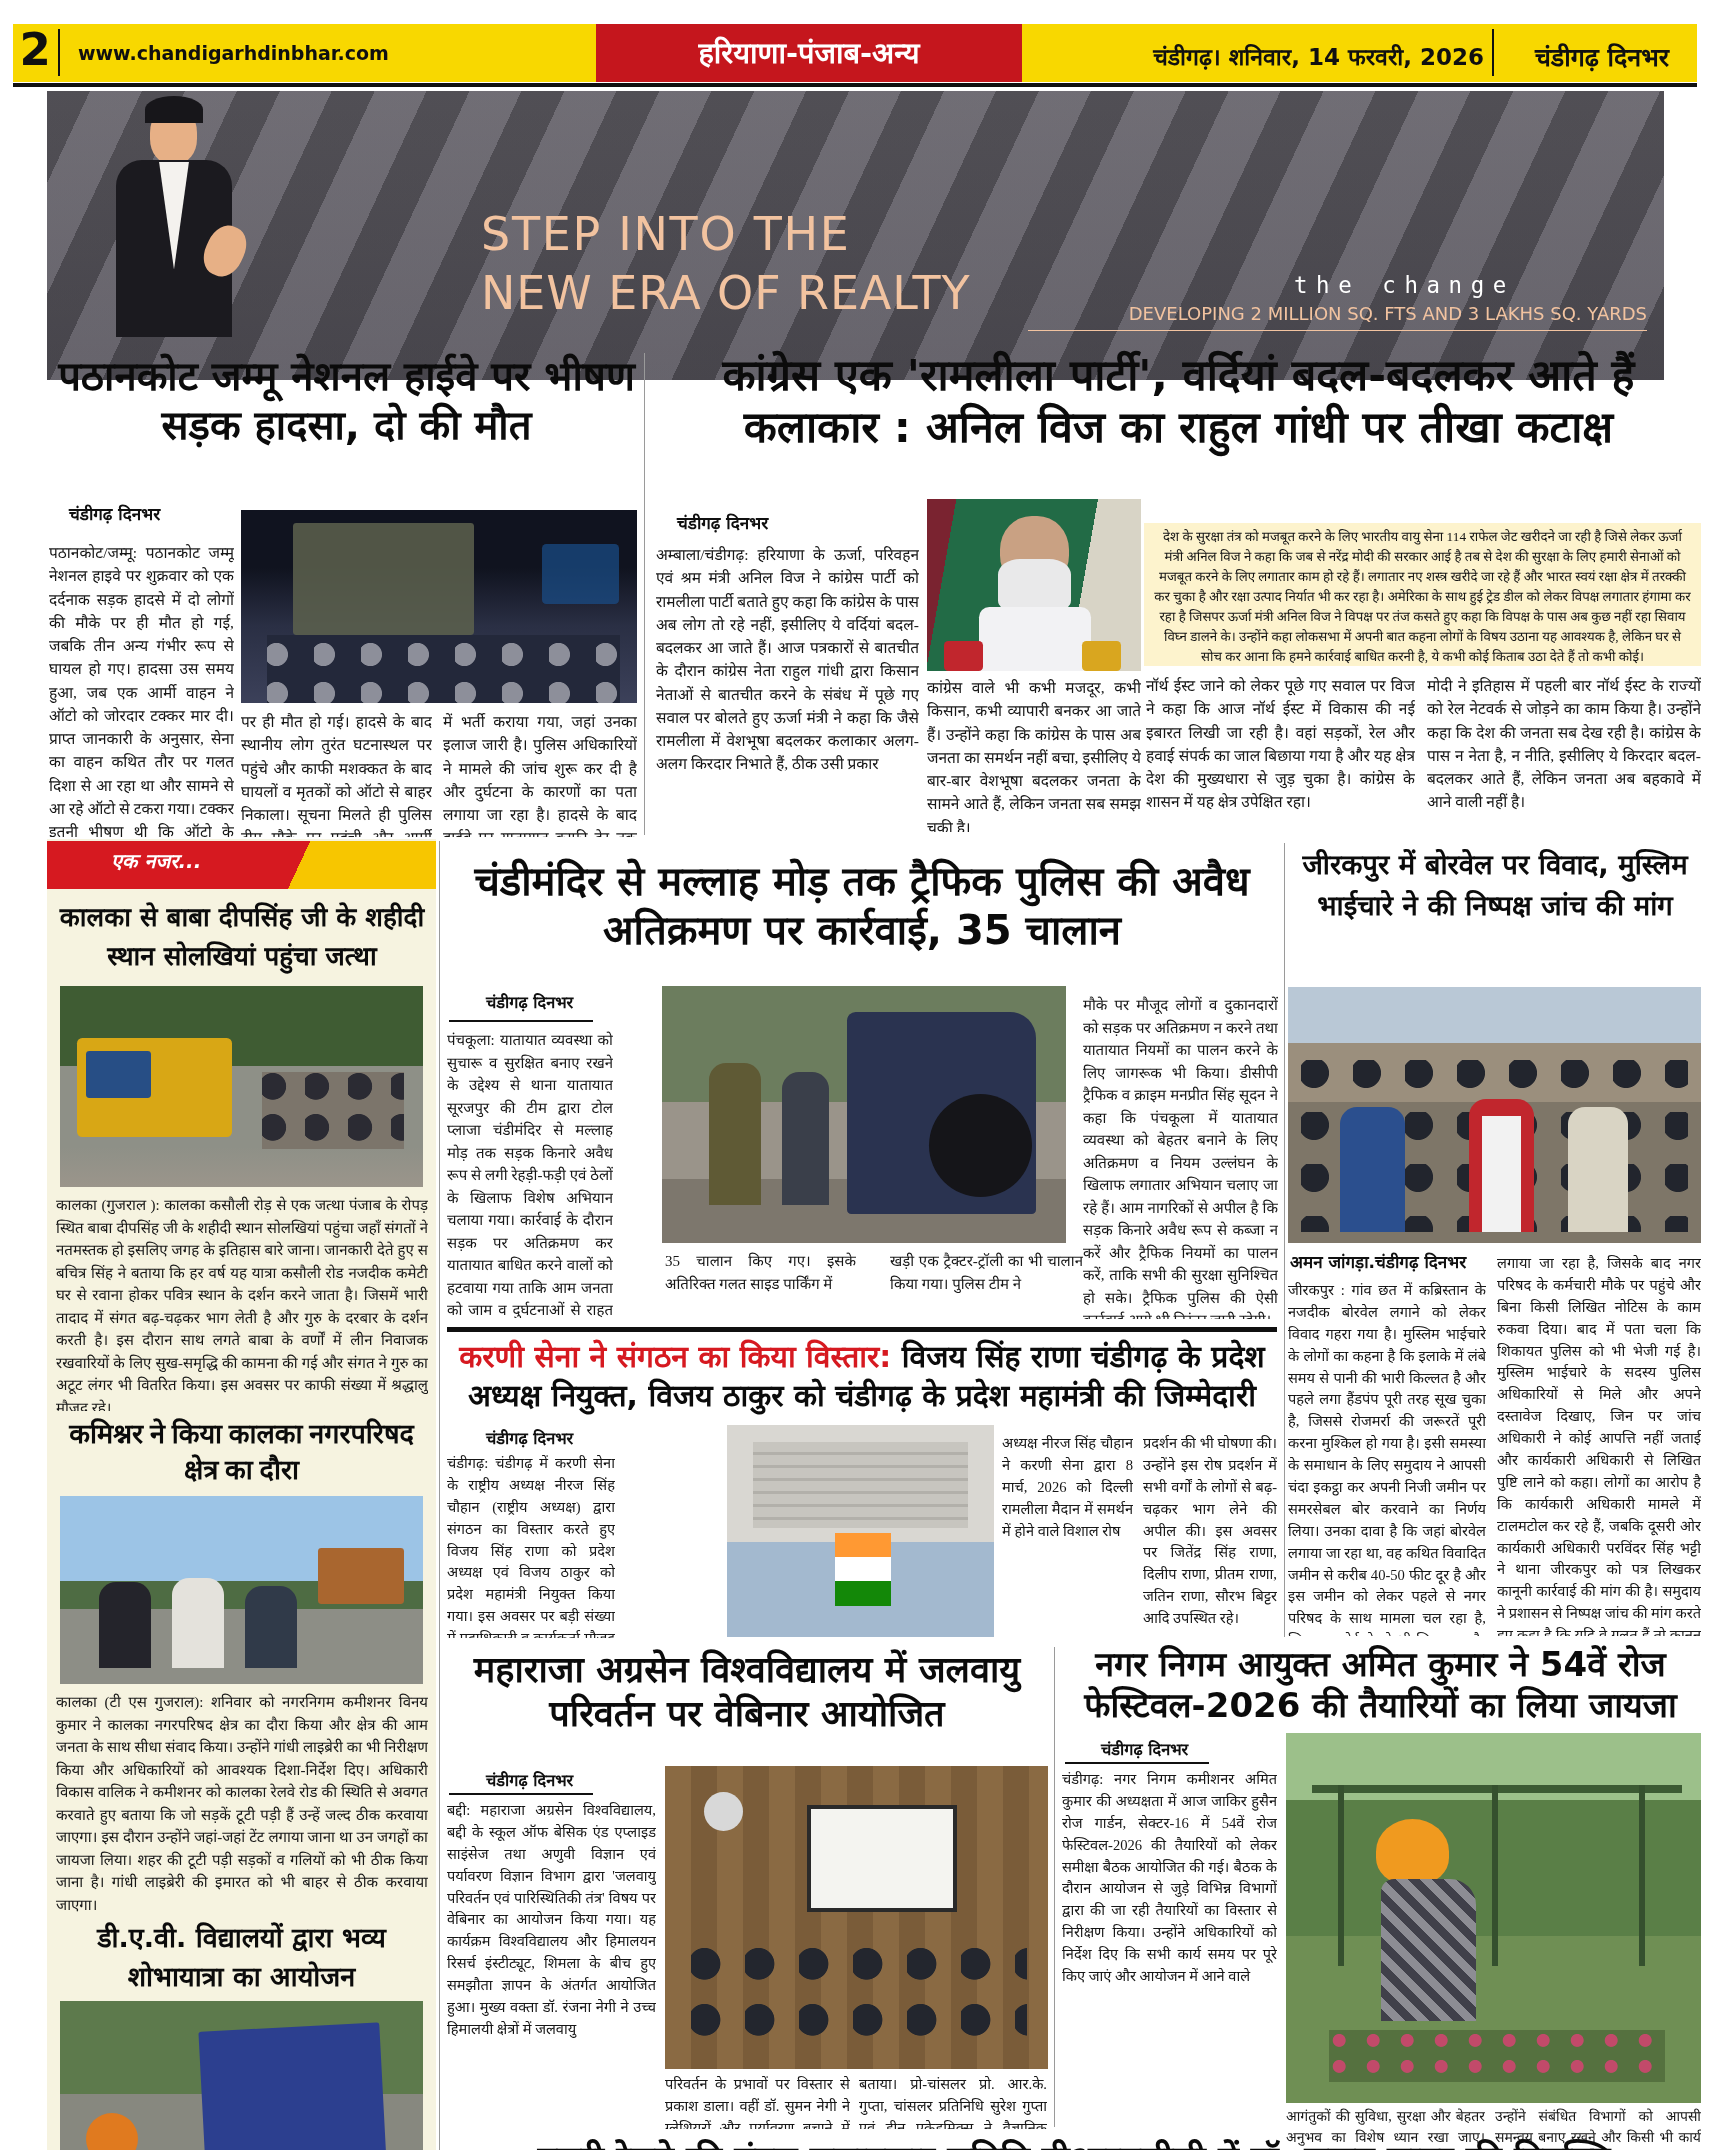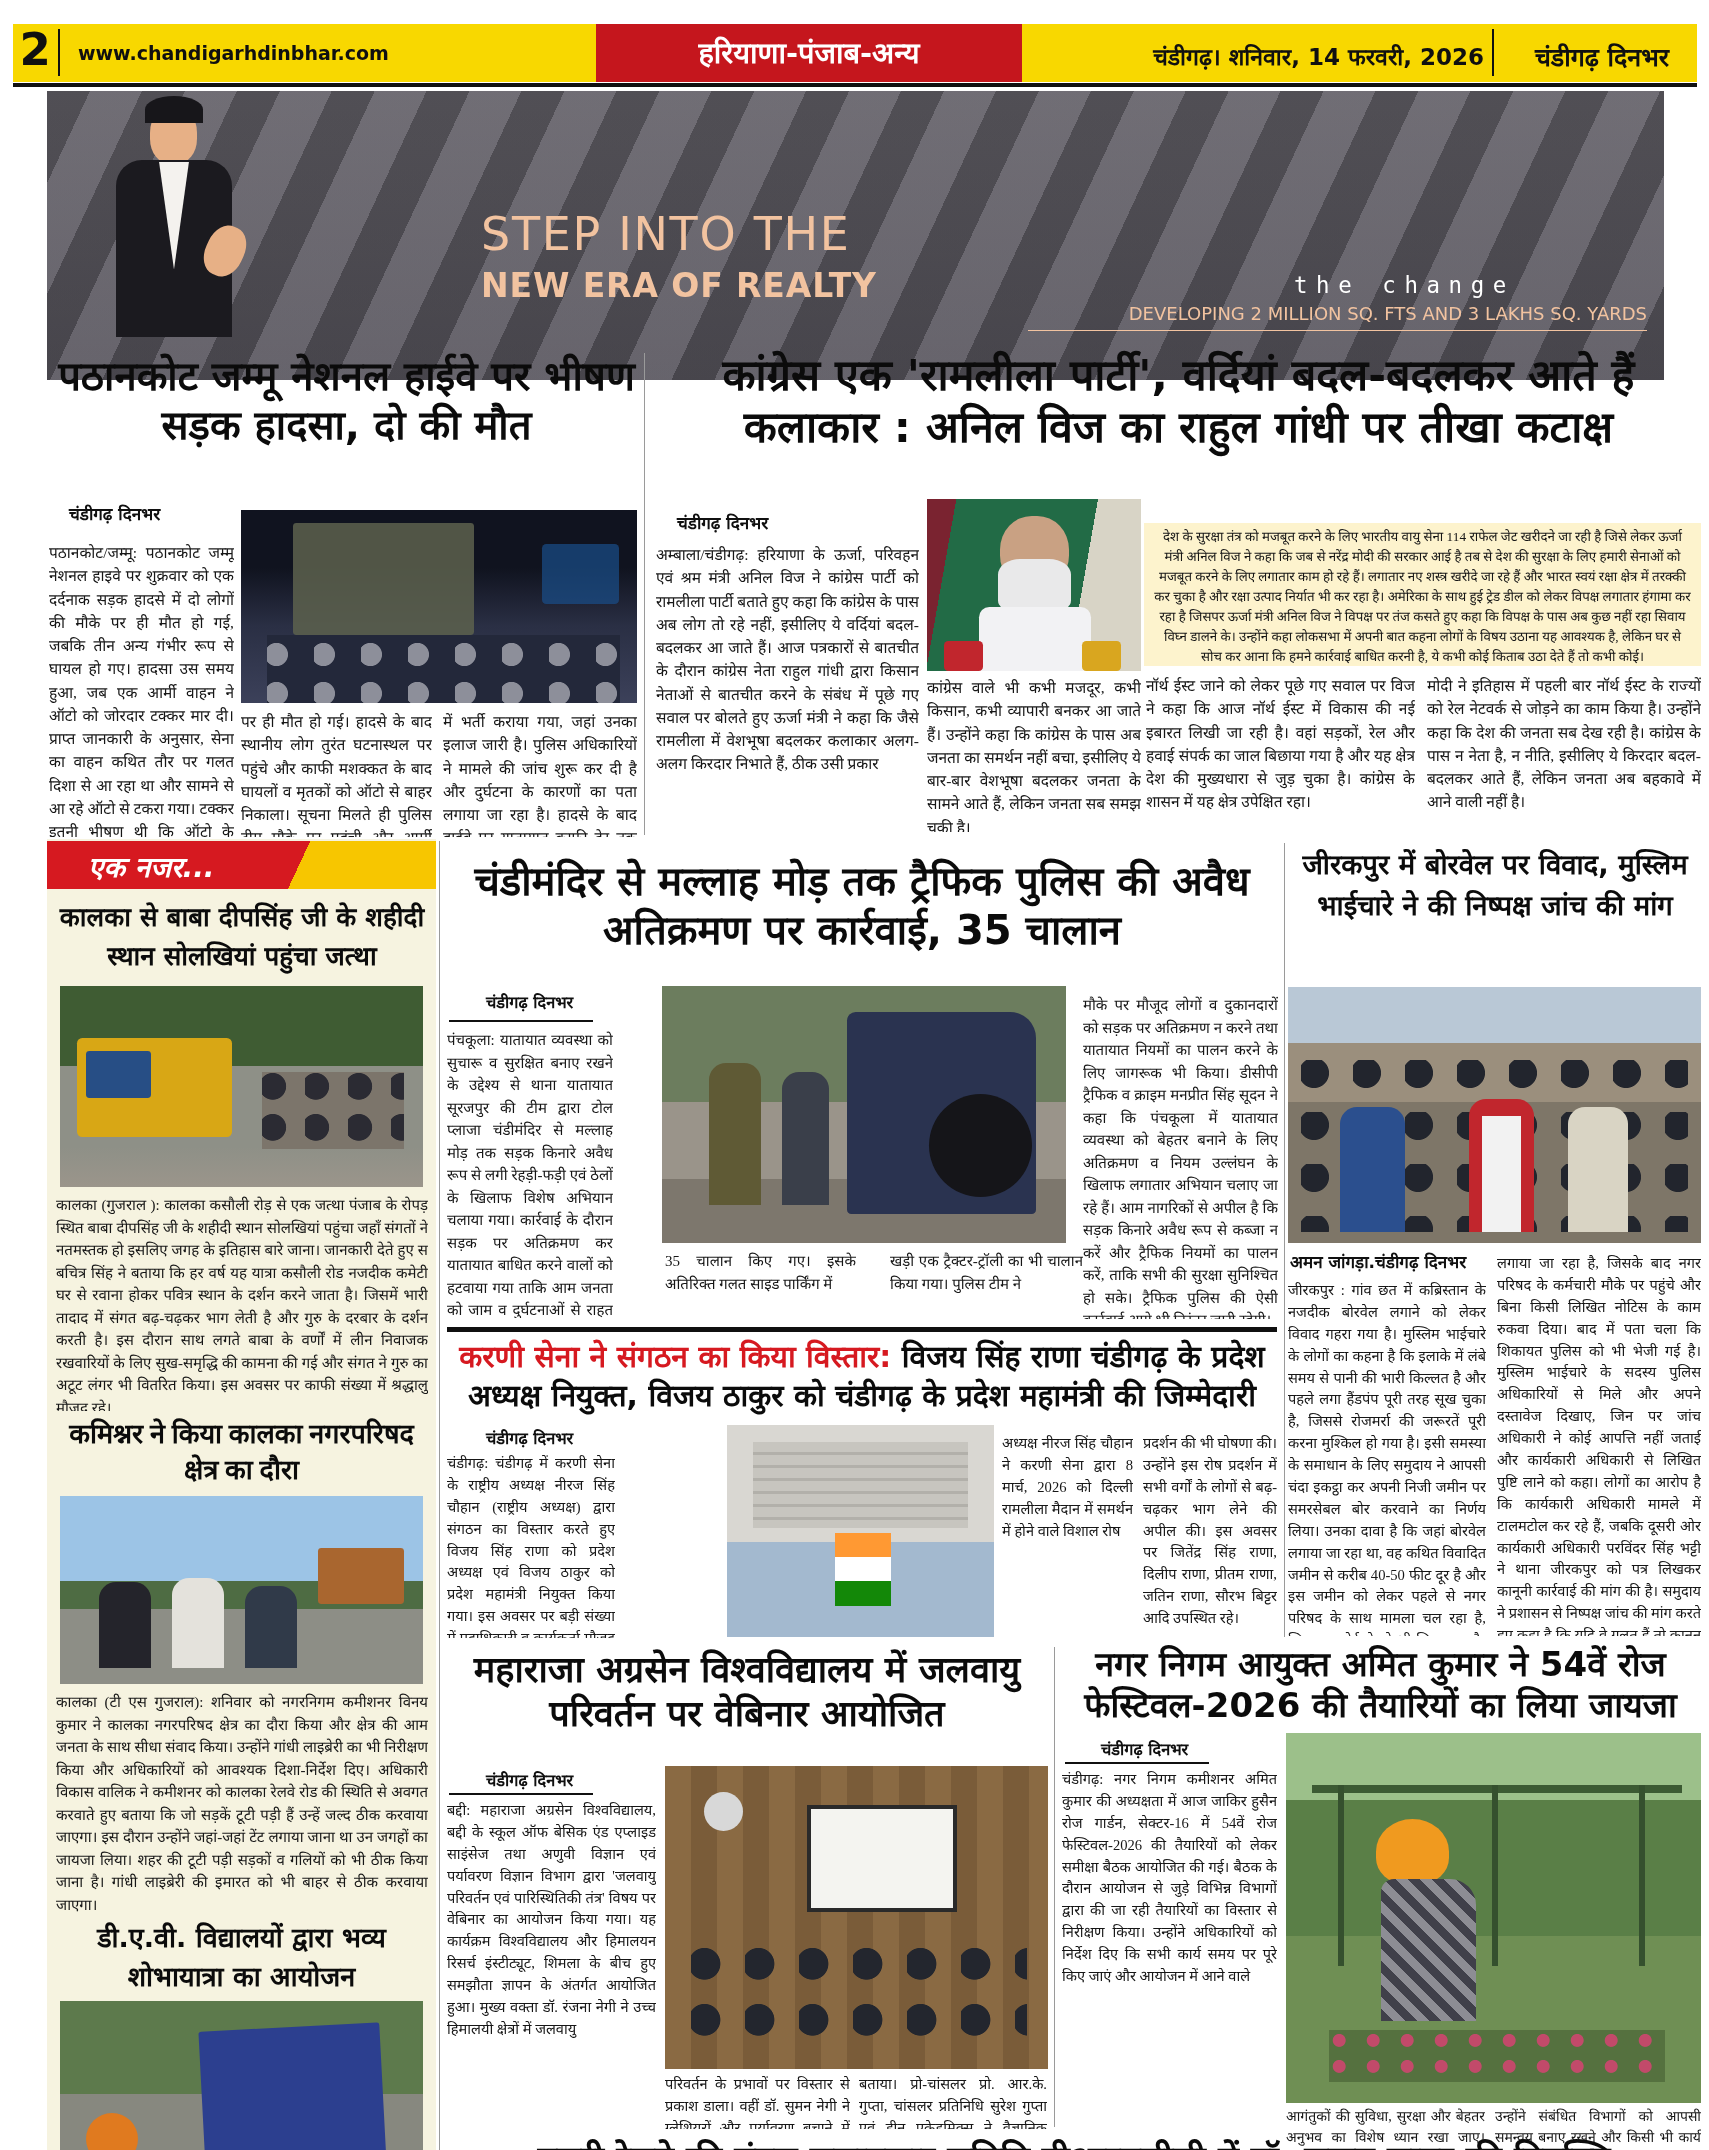--- a/index.html
+++ b/index.html
@@ -35,21 +35,21 @@
        repeating-linear-gradient(115deg,rgba(30,30,34,.35) 0 39px,rgba(120,118,126,.35) 39px 86px),
        linear-gradient(#6c6970,#5d5a62);">
     <div class="abs" style="left:17px;top:8.6px;width:202px;height:237px;">
       <div class="abs" style="left:86px;top:4.3px;width:47px;height:60px;background:#e7b086;border-radius:48% 48% 42% 42%;"></div>
       <div class="abs" style="left:81px;top:-3.4px;width:58px;height:27px;background:#17161a;border-radius:50% 50% 0 0;"></div>
       <div class="abs" style="left:52px;top:60px;width:116px;height:177px;background:#1b1a1f;border-radius:26px 26px 0 0;"></div>
       <div class="abs" style="left:95px;top:62px;width:30px;height:108px;background:#f4f2ee;clip-path:polygon(0 0,100% 0,50% 100%);"></div>
       <div class="abs" style="left:142px;top:125px;width:38px;height:52px;background:#e7b086;border-radius:45%;transform:rotate(25deg);"></div>
     </div>
     <div class="abs" style="left:434px;top:116px;font-family:'DejaVu Sans',sans-serif;font-weight:400;font-size:46px;color:#f2c3a0;letter-spacing:1.7px;">STEP INTO THE</div>
-    <div class="abs" style="left:434px;top:175px;font-family:'DejaVu Sans',sans-serif;font-weight:700;font-size:33px;color:#f2c3a0;letter-spacing:0.9px;">NEW ERA OF REALTY</div>
+    <div class="abs" style="left:434px;top:175px;font-family:'DejaVu Sans',sans-serif;font-weight:400;font-size:46px;color:#f2c3a0;letter-spacing:0.9px;">NEW ERA OF REALTY</div>
     <div class="abs" style="left:1247px;top:181px;font-family:'DejaVu Sans Mono',monospace;font-size:22.4px;color:#ffffff;letter-spacing:8.6px;">the change</div>
     <div class="abs" style="left:981px;top:212px;width:619px;font-family:'DejaVu Sans',sans-serif;font-size:18px;color:#f2c3a0;text-align:right;border-bottom:1.7px solid #f2c3a0;padding-bottom:6px;">DEVELOPING 2 MILLION SQ. FTS AND 3 LAKHS SQ. YARDS</div>
   </div>
 
   <div class="abs h" style="left:52px;top:352px;width:589px;height:144px;font-size:40px;">पठानकोट जम्मू नेशनल हाईवे पर भीषण सड़क हादसा, दो की मौत</div>
   <div class="abs bl" style="left:69px;top:502px;font-size:17px;">चंडीगढ़ दिनभर</div>
   <div class="ph" style="left:241px;top:510px;width:396px;height:193px;background:linear-gradient(#10131f 0 30%,#2a2f44 60%,#3c415a);">
     <div class="abs" style="left:52px;top:13px;width:181px;height:112px;background:#5d614e;opacity:.85;border-radius:3.4px;"></div>
     <div class="abs" style="left:26px;top:125px;width:353px;height:69px;background:radial-gradient(circle at 20% 50%,#8d8f9a 0 11.2px,transparent 12px) 0 0/47px 39px repeat,#23283a;"></div>
     <div class="abs" style="left:301px;top:34px;width:77px;height:60px;background:#1a4f8a;opacity:.7;border-radius:4.3px;"></div>
@@ -71,21 +71,21 @@
   </div>
   <div class="abs bt" style="left:927px;top:676px;width:214px;height:156px;font-size:15.5px;">कांग्रेस वाले भी कभी मजदूर, कभी किसान, कभी व्यापारी बनकर आ जाते हैं। उन्होंने कहा कि कांग्रेस के पास अब जनता का समर्थन नहीं बचा, इसीलिए ये बार-बार वेशभूषा बदलकर जनता के सामने आते हैं, लेकिन जनता सब समझ चुकी है।</div>
   <div class="abs" style="left:1144px;top:523px;width:557px;height:143px;background:#fdf3cd;overflow:hidden;">
     <span class="bt" style="display:block;padding:4.3px 9.5px;font-size:13.3px;line-height:1.5;text-align:center;">देश के सुरक्षा तंत्र को मजबूत करने के लिए भारतीय वायु सेना 114 राफेल जेट खरीदने जा रही है जिसे लेकर ऊर्जा मंत्री अनिल विज ने कहा कि जब से नरेंद्र मोदी की सरकार आई है तब से देश की सुरक्षा के लिए हमारी सेनाओं को मजबूत करने के लिए लगातार काम हो रहे हैं। लगातार नए शस्त्र खरीदे जा रहे हैं और भारत स्वयं रक्षा क्षेत्र में तरक्की कर चुका है और रक्षा उत्पाद निर्यात भी कर रहा है। अमेरिका के साथ हुई ट्रेड डील को लेकर विपक्ष लगातार हंगामा कर रहा है जिसपर ऊर्जा मंत्री अनिल विज ने विपक्ष पर तंज कसते हुए कहा कि विपक्ष के पास अब कुछ नहीं रहा सिवाय विघ्न डालने के। उन्होंने कहा लोकसभा में अपनी बात कहना लोगों के विषय उठाना यह आवश्यक है, लेकिन घर से सोच कर आना कि हमने कार्रवाई बाधित करनी है, ये कभी कोई किताब उठा देते हैं तो कभी कोई।</span>
   </div>
   <div class="abs bt" style="left:1146px;top:674px;width:269px;height:158px;font-size:15.5px;">नॉर्थ ईस्ट जाने को लेकर पूछे गए सवाल पर विज ने कहा कि आज नॉर्थ ईस्ट में विकास की नई इबारत लिखी जा रही है। वहां सड़कों, रेल और हवाई संपर्क का जाल बिछाया गया है और यह क्षेत्र देश की मुख्यधारा से जुड़ चुका है। कांग्रेस के शासन में यह क्षेत्र उपेक्षित रहा।</div>
   <div class="abs bt" style="left:1427px;top:674px;width:274px;height:158px;font-size:15.5px;">मोदी ने इतिहास में पहली बार नॉर्थ ईस्ट के राज्यों को रेल नेटवर्क से जोड़ने का काम किया है। उन्होंने कहा कि देश की जनता सब देख रही है। कांग्रेस के पास न नेता है, न नीति, इसीलिए ये किरदार बदल-बदलकर आते हैं, लेकिन जनता अब बहकावे में आने वाली नहीं है।</div>
 
   <div class="abs" style="left:47px;top:839px;width:389px;height:1812px;background:#f6f3e0;"></div>
   <div class="abs" style="left:47px;top:841px;width:389px;height:48px;background:linear-gradient(115deg,#d61920 0 64%,#f7c600 64%);">
-    <span class="bl" style="display:block;padding:6px 0 0 41px;color:#ffffff;font-size:28px;font-style:italic;">एक नजर...</span>
+    <span class="bl" style="display:block;padding:6px 0 0 64px;color:#ffffff;font-size:20px;font-style:italic;">एक नजर...</span>
   </div>
   <div class="abs h" style="left:56px;top:898px;width:372px;height:83px;font-size:26px;line-height:1.5;">कालका से बाबा दीपसिंह जी के शहीदी स्थान सोलखियां पहुंचा जत्था</div>
   <div class="ph" style="left:60px;top:986px;width:363px;height:201px;background:linear-gradient(#3f5c33 0 40%,#8e9087 40% 80%,#9b958b);">
     <div class="abs" style="left:17px;top:52px;width:155px;height:99px;background:#d8a715;border-radius:5.2px;"></div>
     <div class="abs" style="left:26px;top:65px;width:65px;height:47px;background:#274e85;border-radius:3.4px;"></div>
     <div class="abs" style="left:202px;top:86px;width:142px;height:77px;background:radial-gradient(circle at 25% 35%,#2b2b33 0 13px,transparent 13.8px) 0 0/43px 41px repeat,#7c756b;"></div>
   </div>
   <div class="abs bt" style="left:56px;top:1194px;width:372px;height:217px;font-size:15px;">कालका (गुजराल ): कालका कसौली रोड़ से एक जत्था पंजाब के रोपड़ स्थित बाबा दीपसिंह जी के शहीदी स्थान सोलखियां पहुंचा जहाँ संगतों ने नतमस्तक हो इसलिए जगह के इतिहास बारे जाना। जानकारी देते हुए स बचित्र सिंह ने बताया कि हर वर्ष यह यात्रा कसौली रोड नजदीक कमेटी घर से रवाना होकर पवित्र स्थान के दर्शन करने जाता है। जिसमें भारी तादाद में संगत बढ़-चढ़कर भाग लेती है और गुरु के दरबार के दर्शन करती है। इस दौरान साथ लगते बाबा के वर्णों में लीन निवाजक रखवारियों के लिए सुख-समृद्धि की कामना की गई और संगत ने गुरु का अटूट लंगर भी वितरित किया। इस अवसर पर काफी संख्या में श्रद्धालु मौजूद रहे।</div>
   <div class="abs h" style="left:60px;top:1416px;width:363px;height:73px;font-size:27px;line-height:1.35;font-family:Liberation Serif, serif;">कमिश्नर ने किया कालका नगरपरिषद क्षेत्र का दौरा</div>
   <div class="ph" style="left:60px;top:1496px;width:363px;height:188px;background:linear-gradient(#9cc4e6 0 45%,#4e6c43 45% 60%,#8d8e86 60%);">

